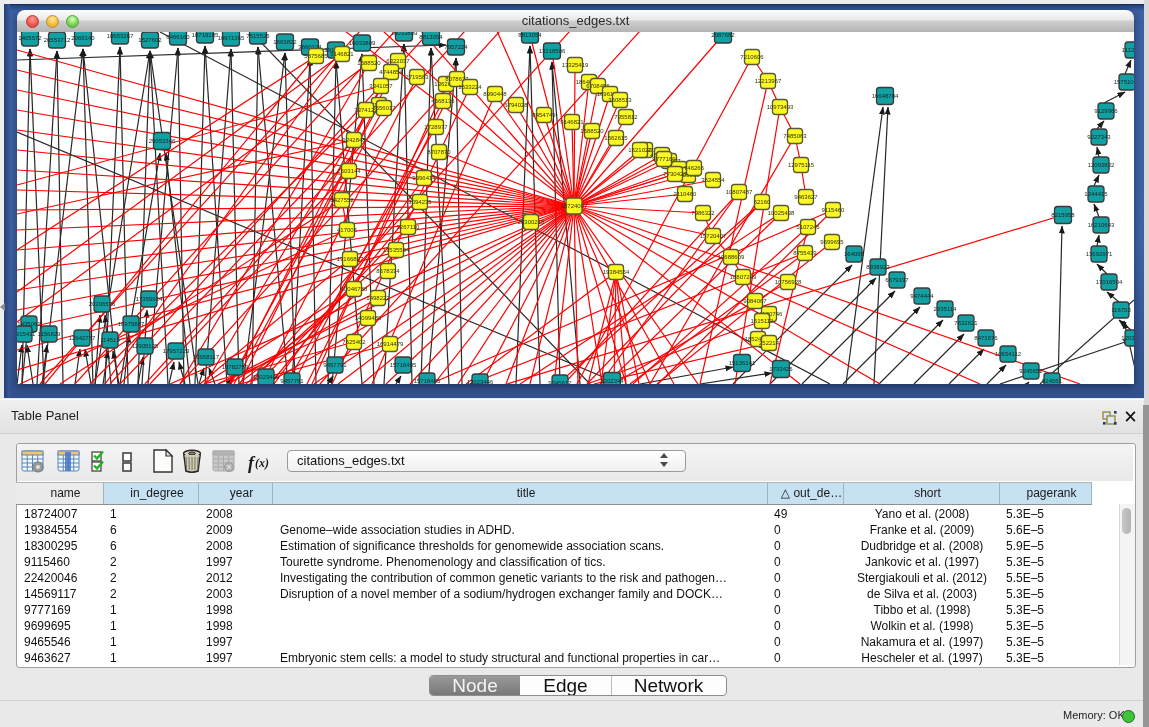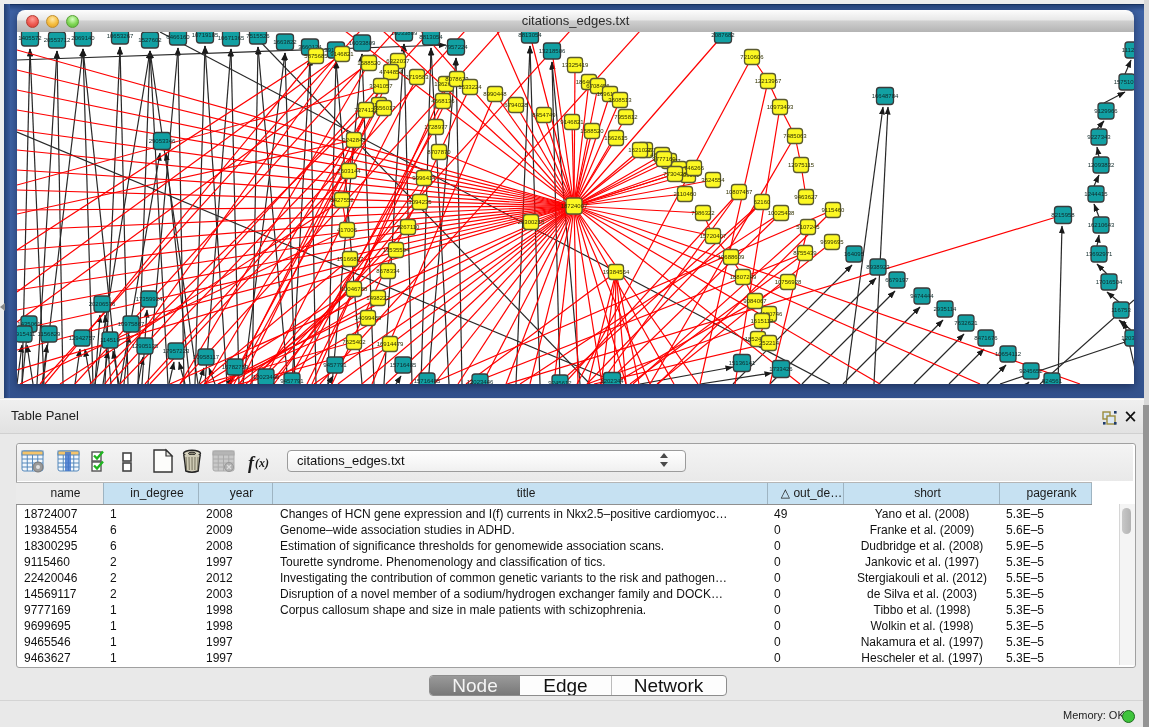--- a/index.html
+++ b/index.html
@@ -676,21 +676,20 @@
     <div style="position:absolute;left:752px;top:0;width:76px;height:21px;background:#c6e1f2;border-right:1px solid #9eb4c2;box-sizing:border-box;text-align:center;line-height:21px;text-indent:12px;">△ out_de…</div>
     <div style="position:absolute;left:828px;top:0;width:156px;height:21px;background:#c6e1f2;border-right:1px solid #9eb4c2;box-sizing:border-box;text-align:center;line-height:21px;text-indent:12px;">short</div>
     <div style="position:absolute;left:984px;top:0;width:92px;height:21px;background:#c6e1f2;border-right:1px solid #9eb4c2;box-sizing:border-box;text-align:center;line-height:21px;text-indent:12px;">pagerank</div>
   </div>
 
 <div class="abs" style="left:16px;top:506px;width:1104px;height:160px;font-size:12px;color:#111;line-height:16px;white-space:nowrap;overflow:hidden;">
     <div style="position:absolute;left:0;top:0px;width:1104px;height:16px;">
       <span style="position:absolute;left:8px;">18724007</span>
       <span style="position:absolute;left:94px;">1</span>
       <span style="position:absolute;left:190px;">2008</span>
-      <span style="position:absolute;left:264px;">Changes of HCN gene expression and I(f) currents in Nkx2.5–positive cardiomyoc…</span>
       <span style="position:absolute;left:758px;">49</span>
       <span style="position:absolute;left:828px;width:156px;text-align:center;">Yano et al. (2008)</span>
       <span style="position:absolute;left:990px;">5.3E–5</span>
     </div>
     <div style="position:absolute;left:0;top:16px;width:1104px;height:16px;">
       <span style="position:absolute;left:8px;">19384554</span>
       <span style="position:absolute;left:94px;">6</span>
       <span style="position:absolute;left:190px;">2009</span>
       <span style="position:absolute;left:264px;">Genome–wide association studies in ADHD.</span>
       <span style="position:absolute;left:758px;">0</span>
@@ -730,21 +729,20 @@
       <span style="position:absolute;left:190px;">2003</span>
       <span style="position:absolute;left:264px;">Disruption of a novel member of a sodium/hydrogen exchanger family and DOCK…</span>
       <span style="position:absolute;left:758px;">0</span>
       <span style="position:absolute;left:828px;width:156px;text-align:center;">de Silva et al. (2003)</span>
       <span style="position:absolute;left:990px;">5.3E–5</span>
     </div>
     <div style="position:absolute;left:0;top:96px;width:1104px;height:16px;">
       <span style="position:absolute;left:8px;">9777169</span>
       <span style="position:absolute;left:94px;">1</span>
       <span style="position:absolute;left:190px;">1998</span>
-      <span style="position:absolute;left:264px;">Corpus callosum shape and size in male patients with schizophrenia.</span>
       <span style="position:absolute;left:758px;">0</span>
       <span style="position:absolute;left:828px;width:156px;text-align:center;">Tibbo et al. (1998)</span>
       <span style="position:absolute;left:990px;">5.3E–5</span>
     </div>
     <div style="position:absolute;left:0;top:112px;width:1104px;height:16px;">
       <span style="position:absolute;left:8px;">9699695</span>
       <span style="position:absolute;left:94px;">1</span>
       <span style="position:absolute;left:190px;">1998</span>
       <span style="position:absolute;left:758px;">0</span>
       <span style="position:absolute;left:828px;width:156px;text-align:center;">Wolkin et al. (1998)</span>
@@ -755,20 +753,21 @@
       <span style="position:absolute;left:94px;">1</span>
       <span style="position:absolute;left:190px;">1997</span>
       <span style="position:absolute;left:758px;">0</span>
       <span style="position:absolute;left:828px;width:156px;text-align:center;">Nakamura et al. (1997)</span>
       <span style="position:absolute;left:990px;">5.3E–5</span>
     </div>
     <div style="position:absolute;left:0;top:144px;width:1104px;height:16px;">
       <span style="position:absolute;left:8px;">9463627</span>
       <span style="position:absolute;left:94px;">1</span>
       <span style="position:absolute;left:190px;">1997</span>
+      <span style="position:absolute;left:264px;">Embryonic stem cells: a model to study structural and functional properties in car…</span>
       <span style="position:absolute;left:758px;">0</span>
       <span style="position:absolute;left:828px;width:156px;text-align:center;">Hescheler et al. (1997)</span>
       <span style="position:absolute;left:990px;">5.3E–5</span>
     </div>
   </div>
 
 <div class="abs" style="left:1119px;top:504px;width:15px;height:161px;background:#f4f4f4;border-left:1px solid #d6d6d6;"></div>
 <div class="abs" style="left:1122px;top:508px;width:9px;height:26px;background:linear-gradient(90deg,#c8c8c8,#b2b2b2);border-radius:5px;"></div>
 
 <div class="abs" style="left:429px;top:675px;width:296px;height:19px;border:1px solid #8d8d8d;border-radius:4px;background:#fdfdfd;overflow:hidden;font-size:19px;line-height:19px;text-align:center;">

